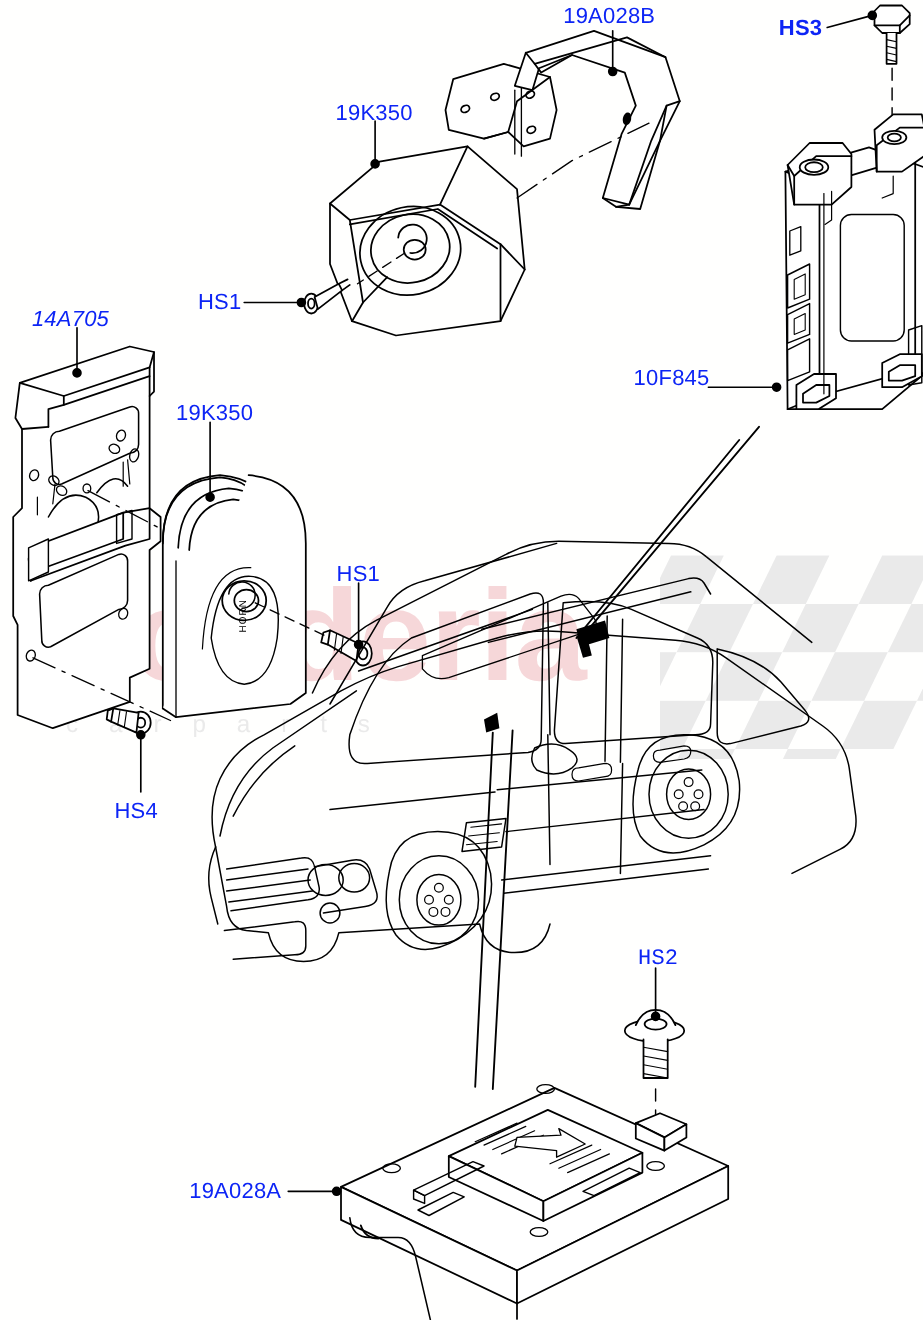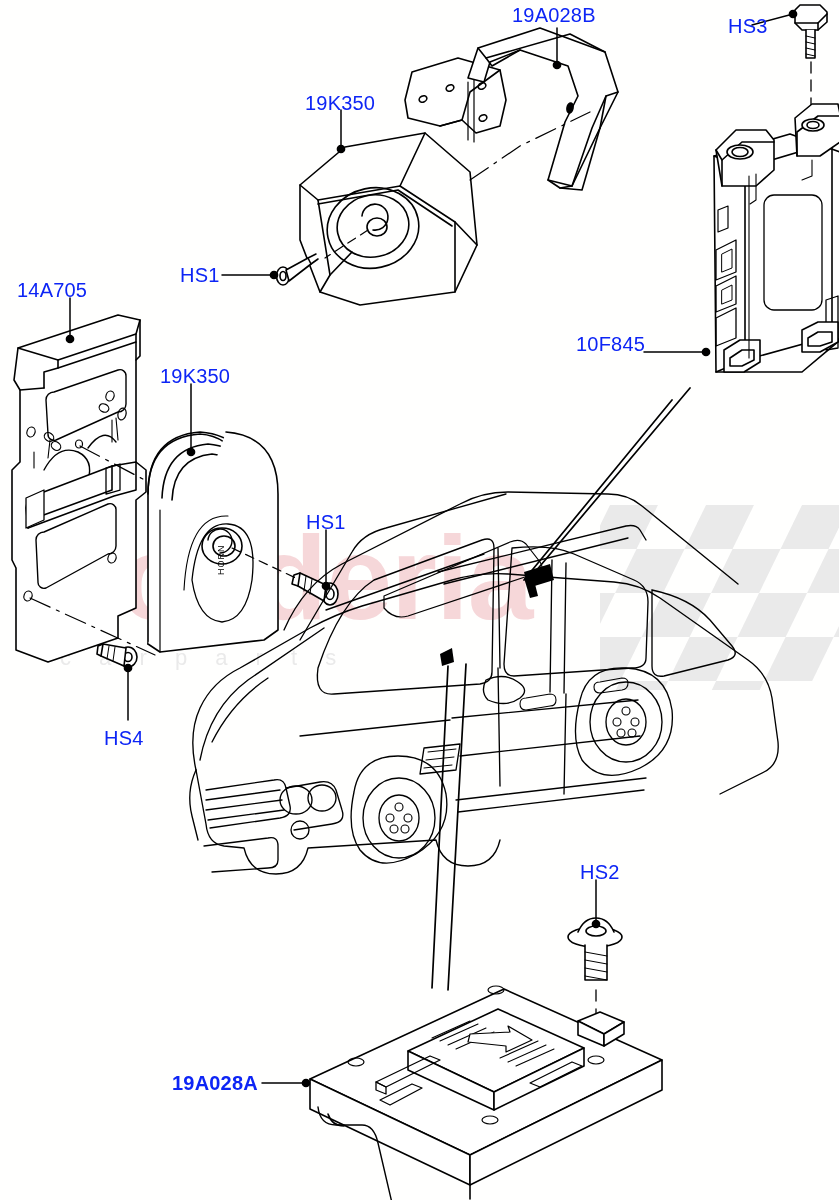--- a/index.html
+++ b/index.html
@@ -392,23 +392,23 @@
         <path d="M690,388 L530,578" stroke-width="1.7"></path>
         <path d="M672,400 L524,580" stroke-width="1.7"></path>
         <path d="M448,666 L432,988" stroke-width="1.7"></path>
         <path d="M466,664 L448,990" stroke-width="1.7"></path>
       </g>
     </g>
   </svg>
 
   <div class="lbl" style="left:305px;top:93px;">19K350</div>
   <div class="lbl" style="left:512px;top:5px;">19A028B</div>
-  <div class="lbl" style="left:728px;top:16px;">HS3</div>
+  <div class="lbl" style="left:708px;top:16px;font-weight:bold;">HS3</div>
   <div class="lbl" style="left:180px;top:265px;">HS1</div>
-  <div class="lbl" style="left:17px;top:280px;">14A705</div>
+  <div class="lbl" style="left:29px;top:280px;font-style:italic;">14A705</div>
   <div class="lbl" style="left:160px;top:366px;">19K350</div>
   <div class="lbl" style="left:576px;top:334px;">10F845</div>
   <div class="lbl" style="left:306px;top:512px;">HS1</div>
   <div class="lbl" style="left:104px;top:728px;">HS4</div>
-  <div class="lbl" style="left:580px;top:862px;">HS2</div>
-  <div class="lbl" style="left:172px;top:1073px;font-weight:bold;">19A028A</div>
+  <div class="lbl" style="left:580px;top:862px;font-family:Liberation Mono, monospace;">HS2</div>
+  <div class="lbl" style="left:172px;top:1073px;">19A028A</div>
 
 </div>
 
 </body></html>

